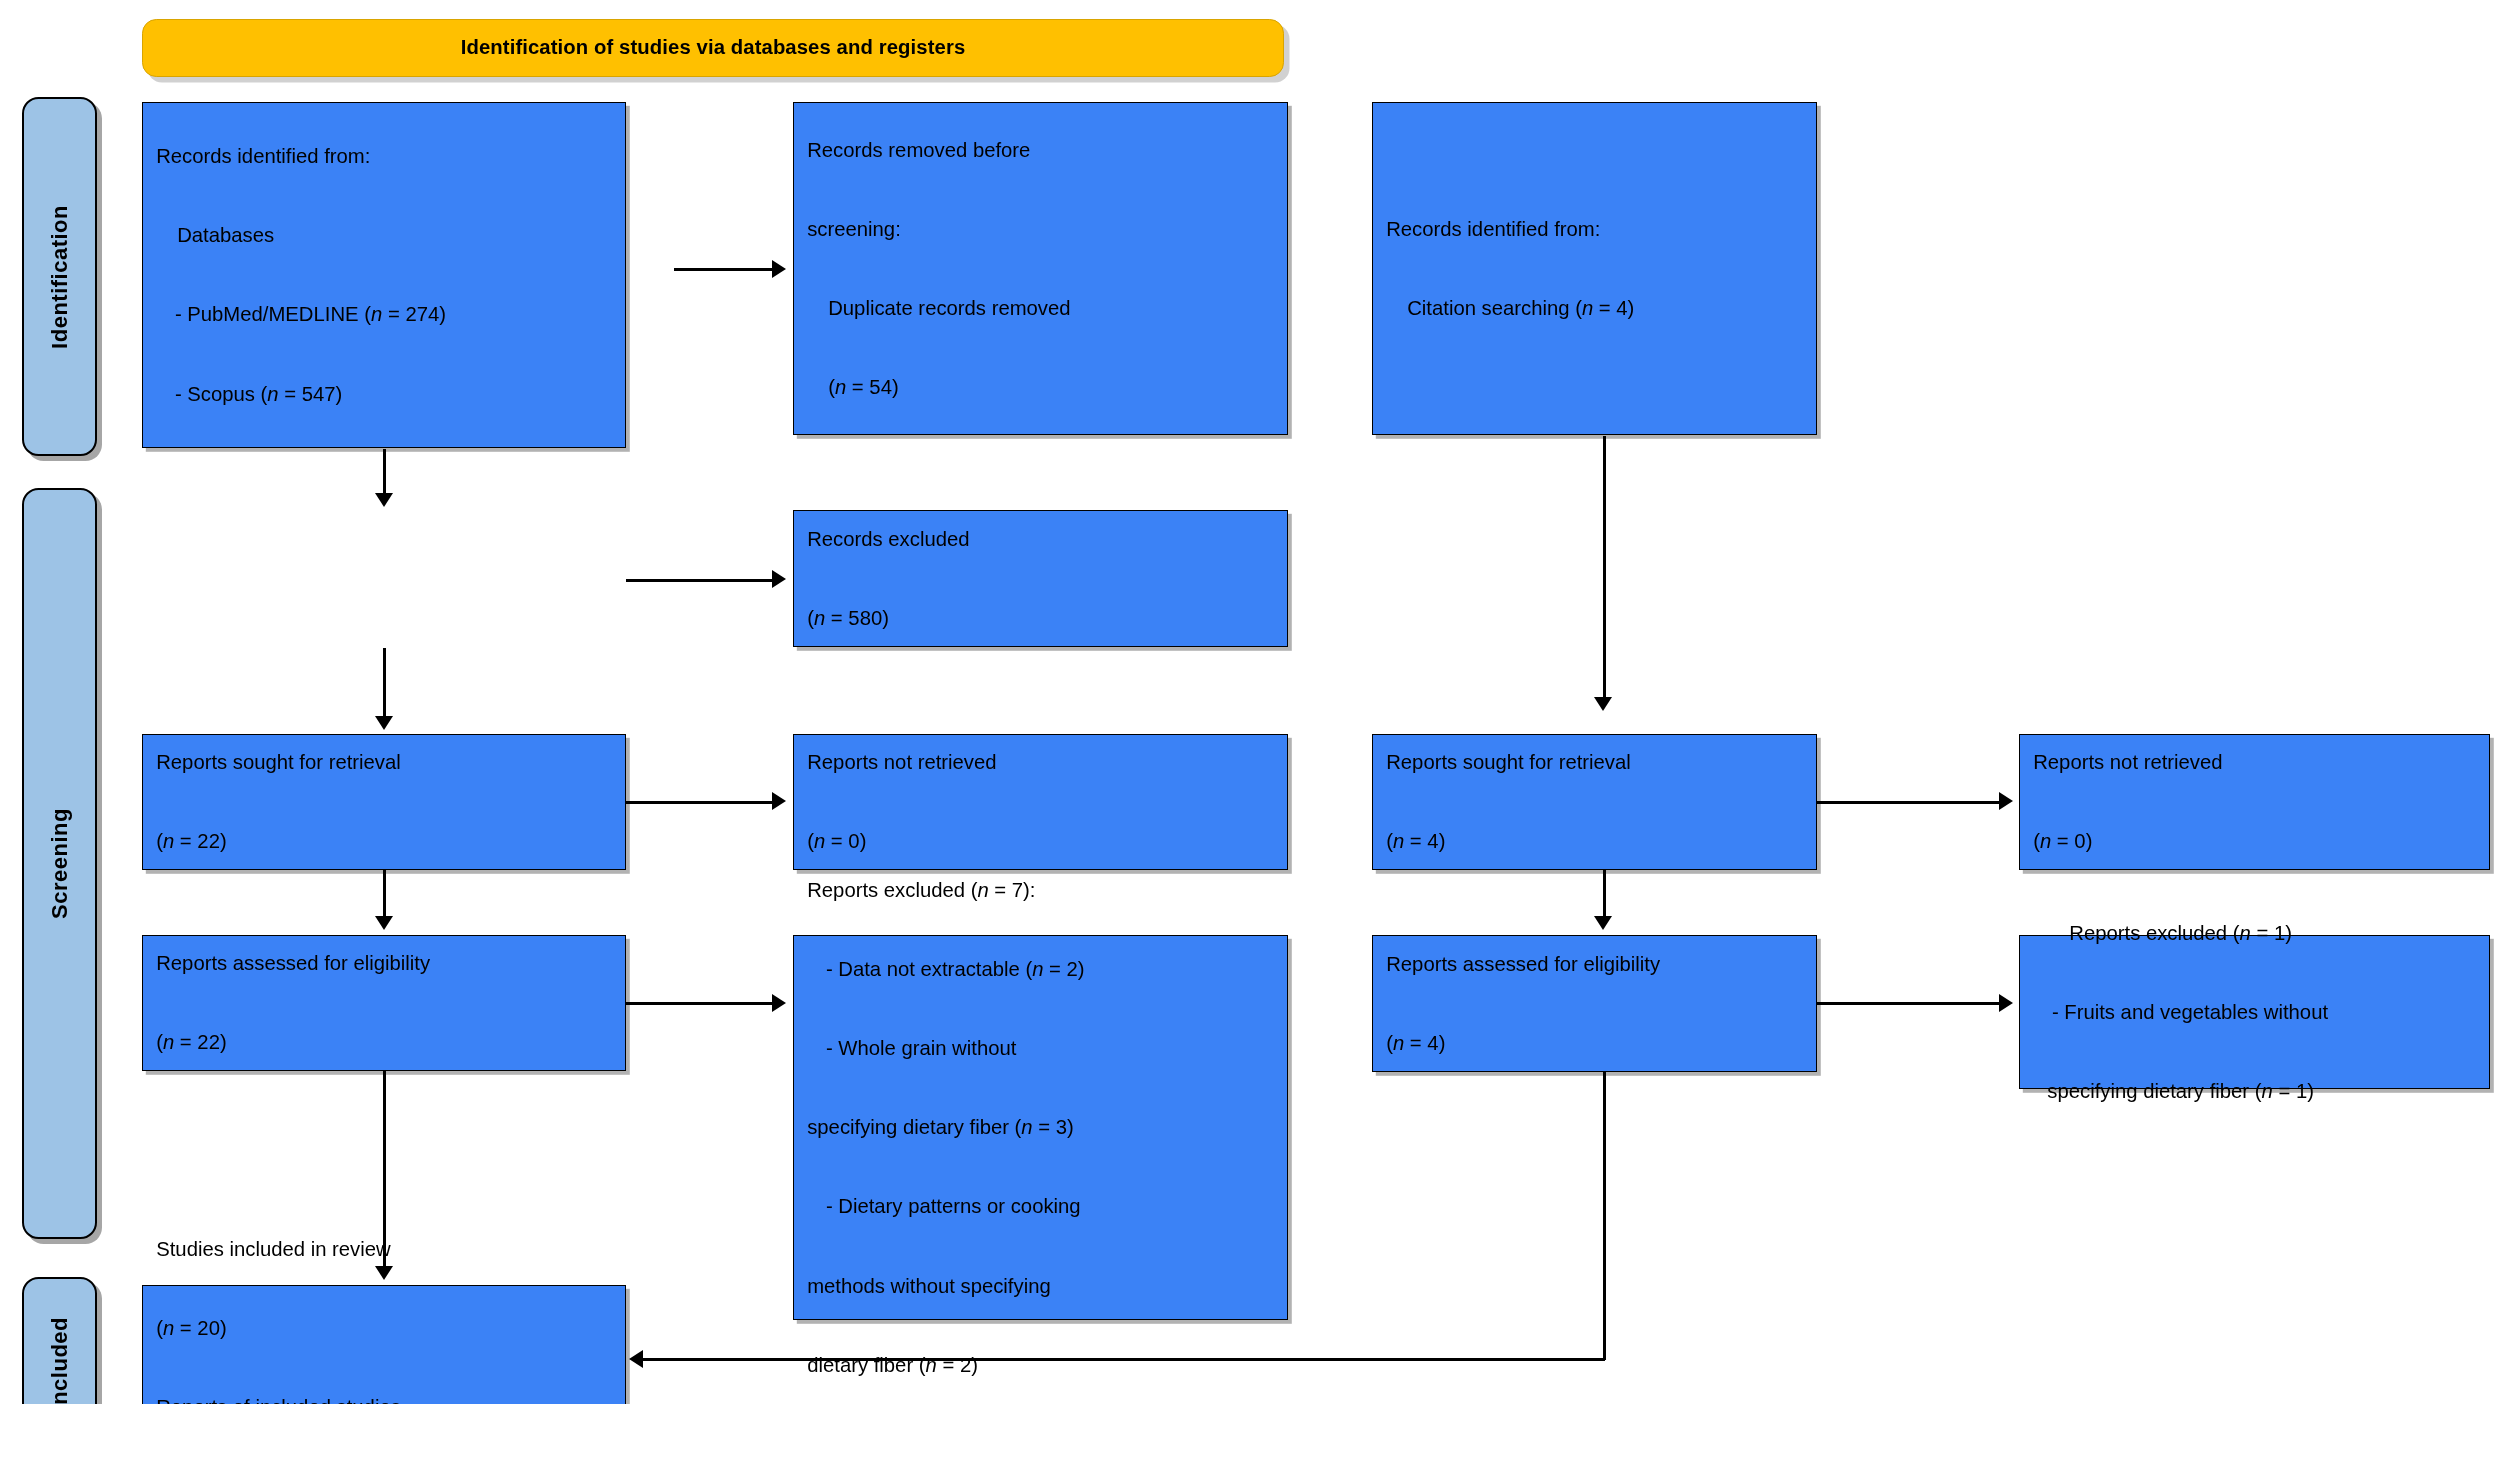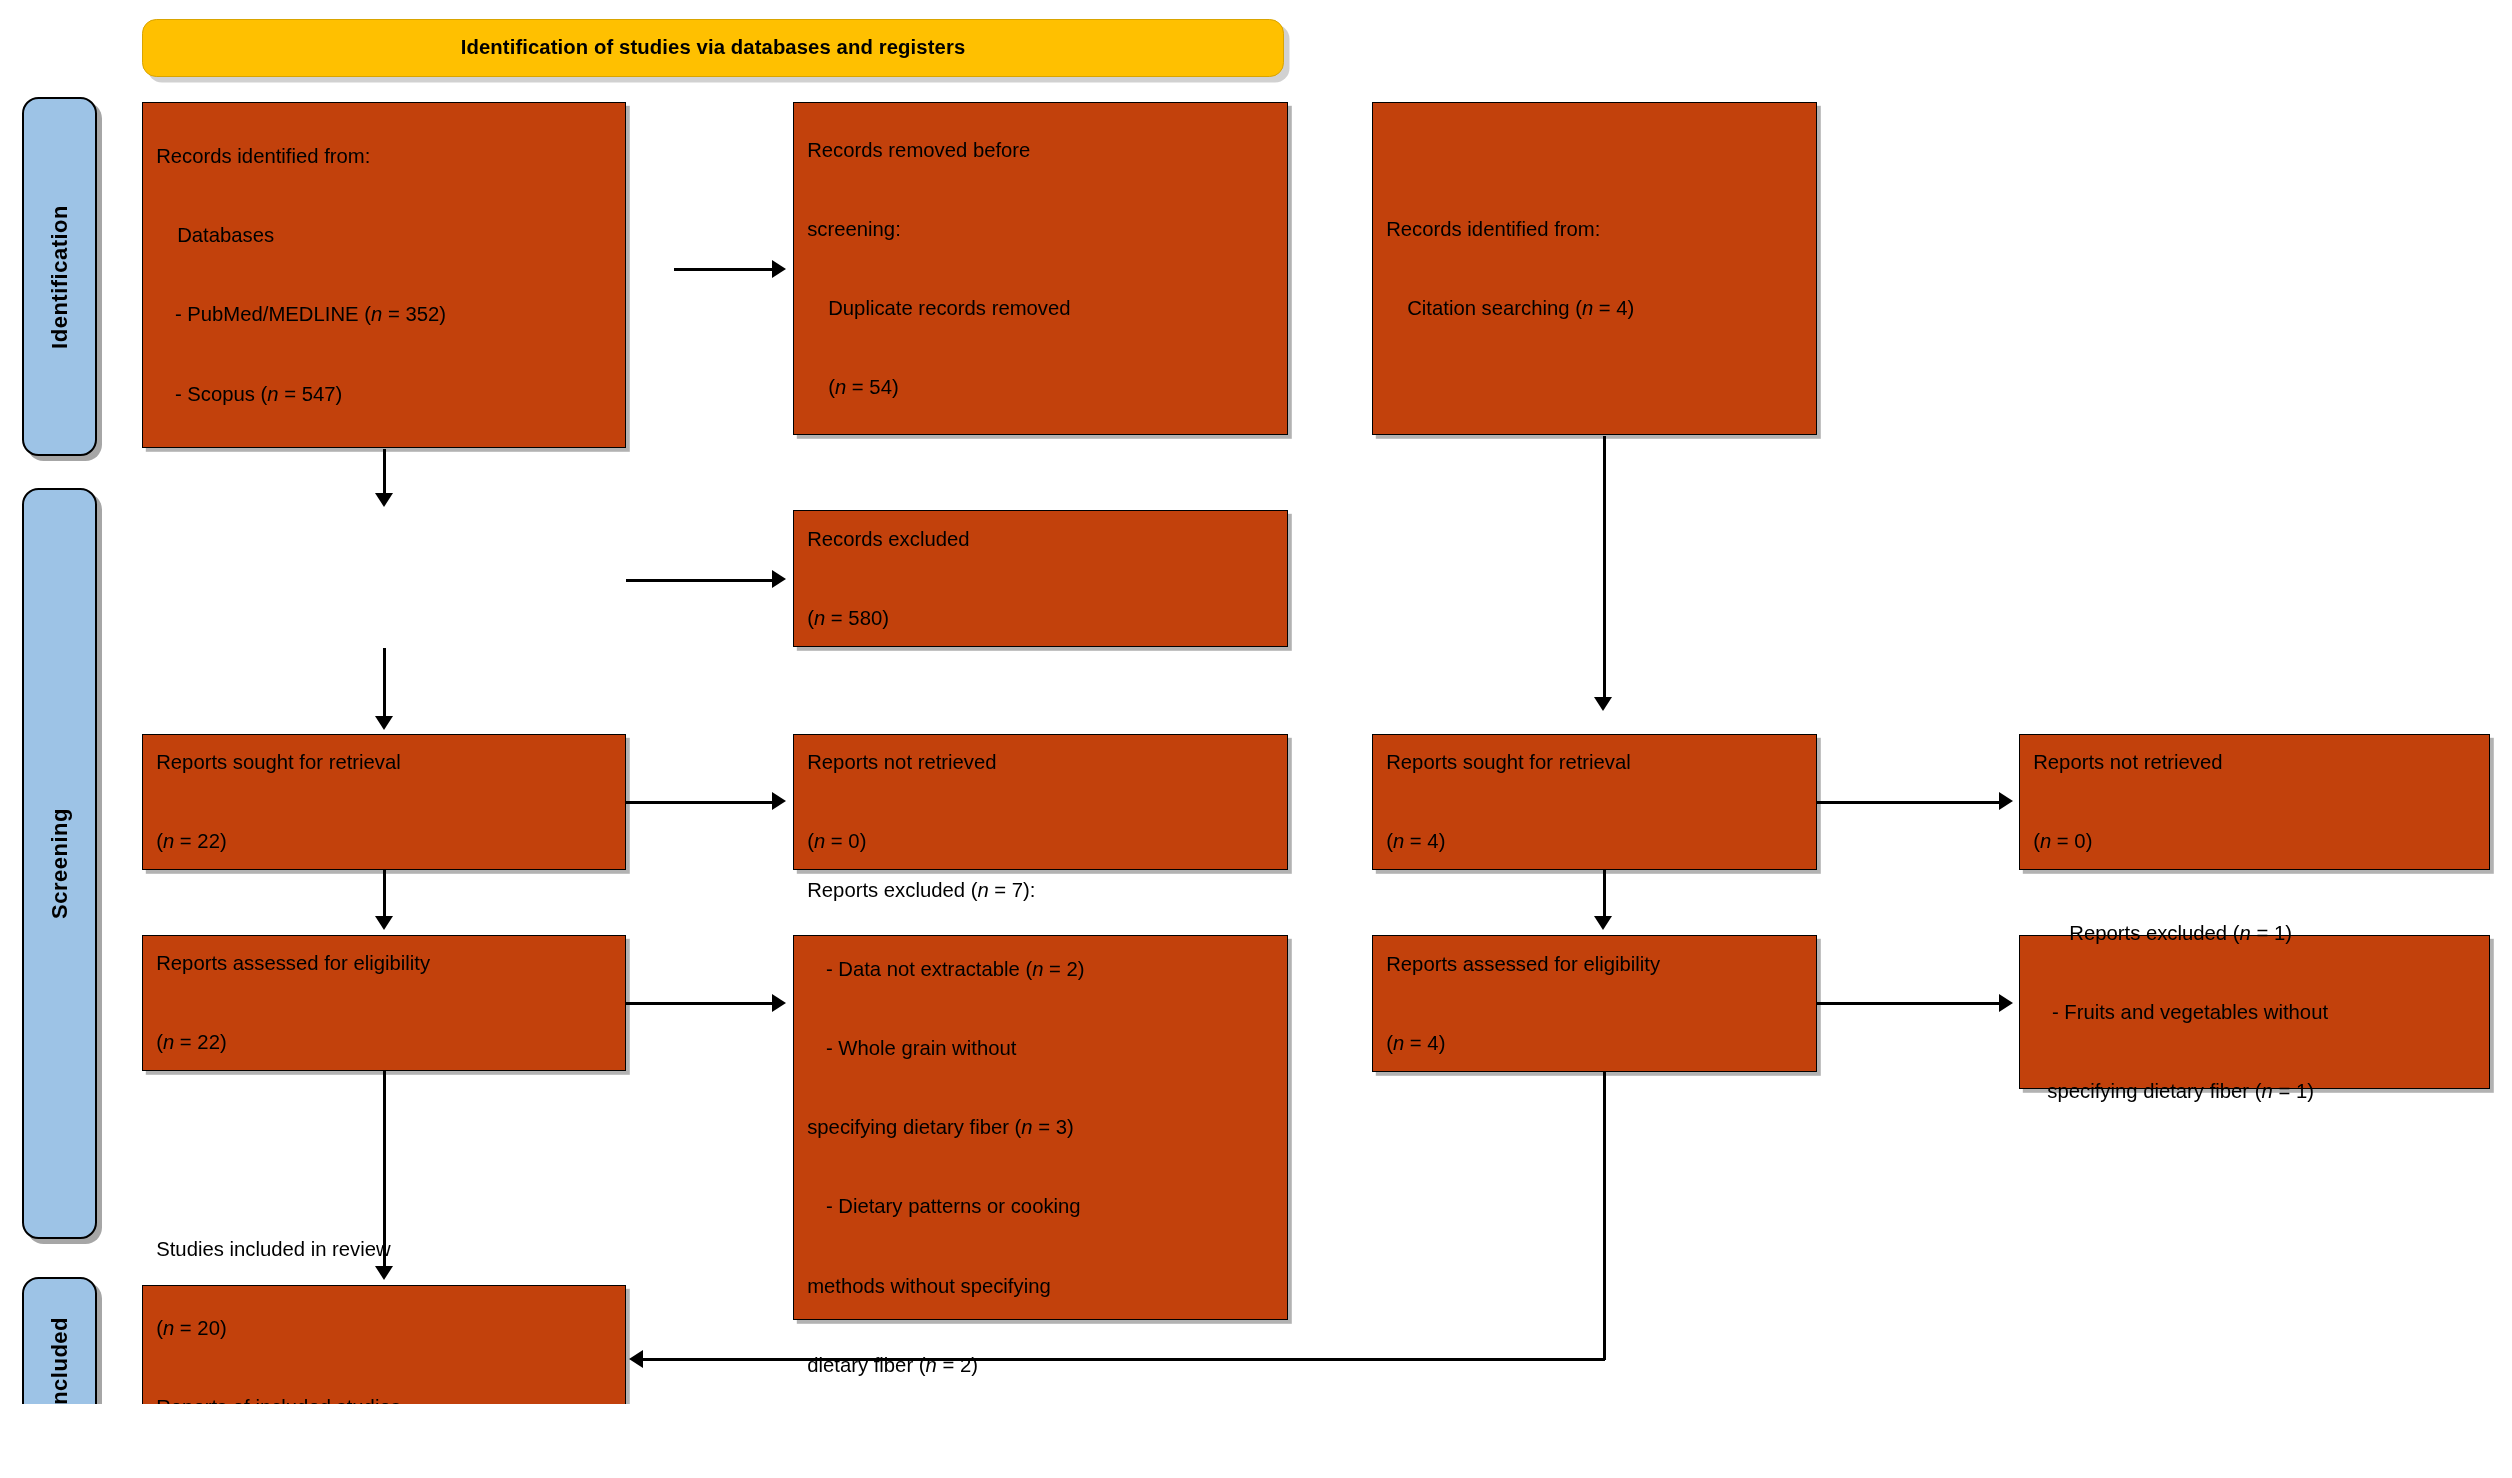--- a/index.html
+++ b/index.html
@@ -40,21 +40,21 @@
     transform:rotate(180deg);
     font-weight:bold;
     font-size:22px;
     color:#000;
     letter-spacing:0.5px;
     white-space:nowrap;
   }
 
   
   .node{
-    background:#c2410c;
+    background:#3b82f6;
     border:1.6px solid #000000;
     box-shadow:3.8px 3.8px 0 rgba(0,0,0,0.30);
     display:flex;align-items:center;
     padding:0 13.2px;
   }
   .node .body{
     font-size:20.3px;
     line-height:1.30;
     color:#000;
     white-space:pre-wrap;
@@ -105,21 +105,21 @@
   </div>
 
   <div class="abs sidebar-label" style="left:22px;top:1277px;width:75px;height:175px;">
     <span>Included</span>
   </div>
 
   <div class="abs node" style="left:142px;top:102px;width:484px;height:346px;">
     <div class="body">
       <div>Records identified from:</div>
       <div><span class="ind1"></span><span>Databases</span></div>
-      <div><span class="ind2"></span><span>- PubMed/MEDLINE (<i>n</i> = <span>352</span>)</span></div>
+      <div><span class="ind2"></span><span>- PubMed/MEDLINE (<i>n</i> = <span>274</span>)</span></div>
       <div><span class="ind2"></span><span>- Scopus (<i>n</i> = <span>547</span>)</span></div>
     </div>
   </div>
 
   <div class="abs node" style="left:793px;top:102px;width:495px;height:333px;">
     <div class="body">
       <div><span>Records removed </span><span class="ital">before</span></div>
       <div><span class="ital">screening</span><span>:</span></div>
       <div><span class="ind1"></span><span>Duplicate records removed</span></div>
       <div><span class="ind1"></span><span>(<i>n</i> = <span>54</span>)</span></div>

